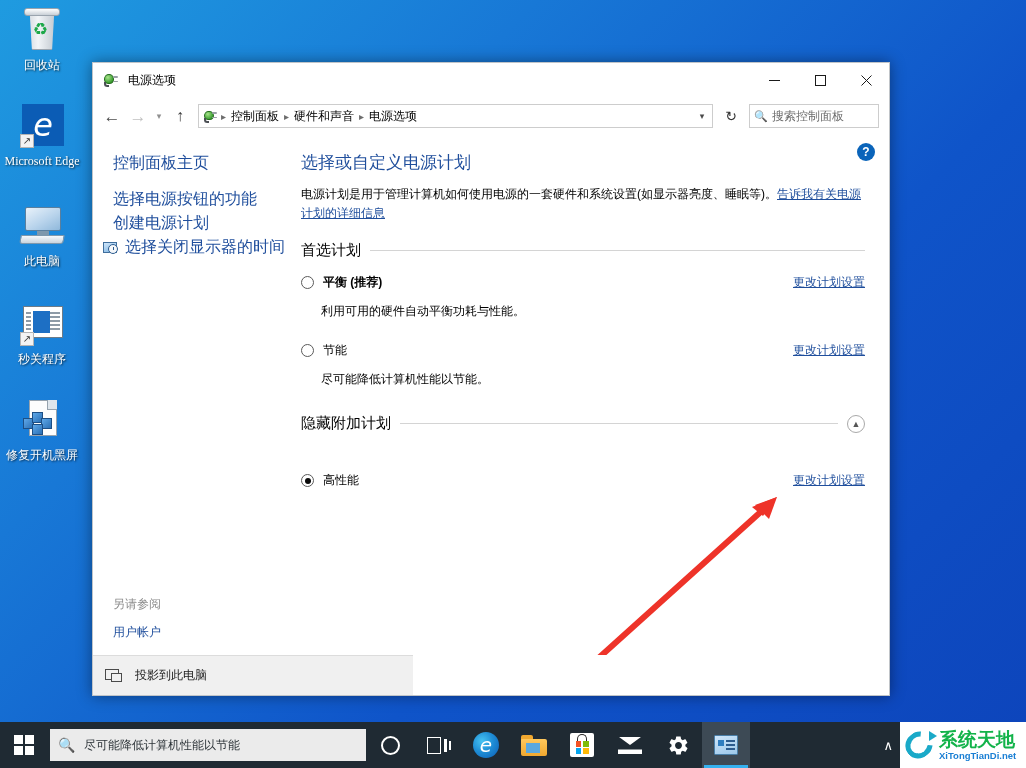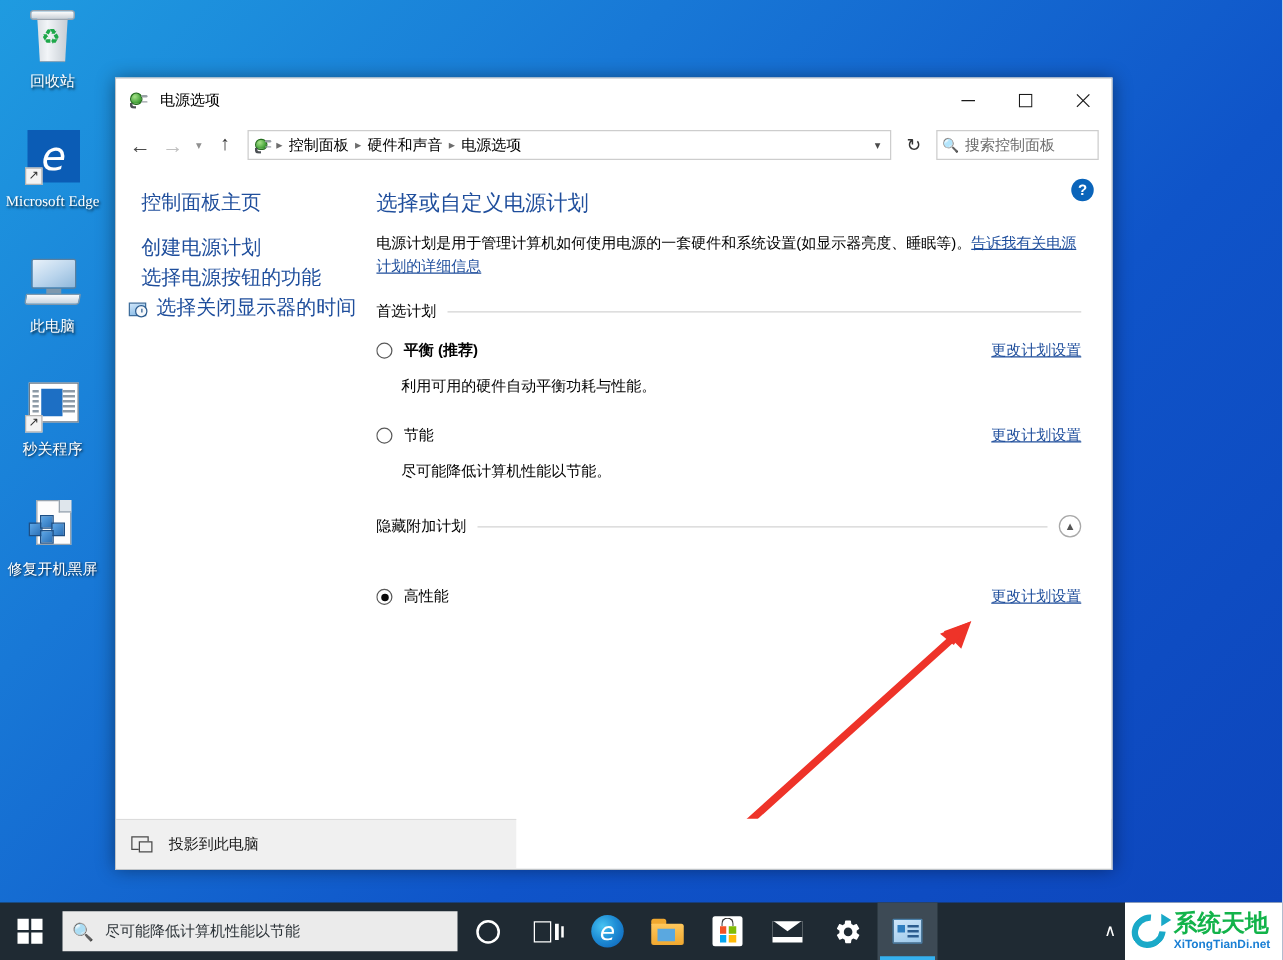--- a/index.html
+++ b/index.html
@@ -381,21 +381,21 @@
     color: #1f4e9c;
     text-decoration: underline;
   }
 
   .section-head {
     display: flex;
     align-items: center;
     margin-bottom: 14px;
   }
   .section-head .sh-text {
-    font-size: 12px; color: #000000;
+    font-size: 15px; color: #000000;
     padding-right: 9px; white-space: nowrap;
   }
   .section-head .sh-rule {
     flex: 1 1 auto;
     height: 1px;
     background: #d4d4d4;
   }
   .section-head .sh-collapse {
     width: 18px; height: 18px;
     border-radius: 50%;
@@ -859,30 +859,34 @@
       <span class="s-icon">🔍</span>
       <span class="s-ph">搜索控制面板</span>
     </div>
   </div>
 
   <div id="win-body">
 
     <div id="sidebar">
       <div class="side-link">控制面板主页</div>
       <div class="side-gap"></div>
+      <div class="side-link">选择电源按钮的功能</div>
       <div class="side-link">创建电源计划</div>
-      <div class="side-link">选择电源按钮的功能</div>
       <div class="side-link with-icon">
         <span class="side-icon">
           <span class="ic-mon"></span>
             <span class="ic-clock"></span>
         </span>
         <span>选择关闭显示器的时间</span>
       </div>
 
+      <div id="see-also">
+        <div class="sa-head">另请参阅</div>
+        <div class="sa-link">用户帐户</div>
+      </div>
     </div>
 
     <div id="content">
       <div id="help-btn">?</div>
 
       <h1 id="page-title">选择或自定义电源计划</h1>
 
       <div id="page-desc">
         <span>电源计划是用于管理计算机如何使用电源的一套硬件和系统设置(如显示器亮度、睡眠等)。</span><a href="#">告诉我有关电源计划的详细信息</a>
       </div>

